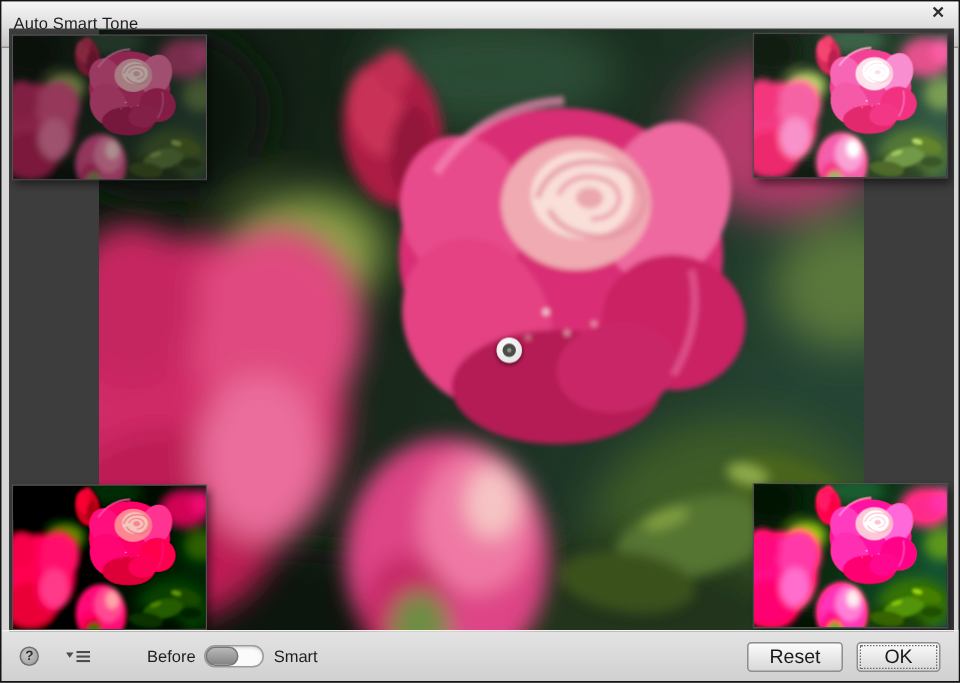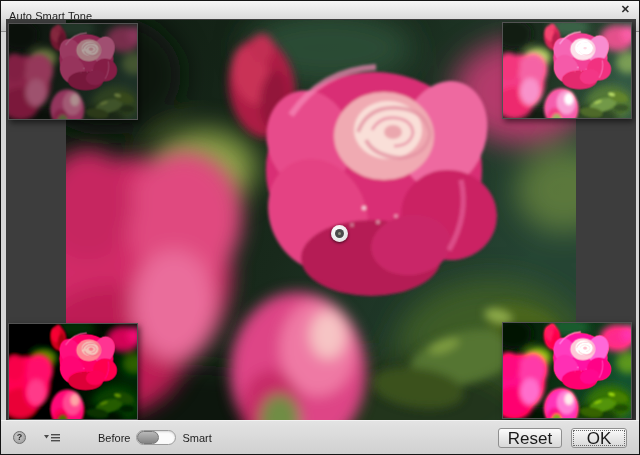--- a/index.html
+++ b/index.html
@@ -82,21 +82,21 @@
   .knob{
     position:absolute;left:0;top:0;width:22px;height:13px;border-radius:7px;
     background:linear-gradient(#b9b9b9,#848484);
     border:1px solid #777;margin:0;
   }
   .spacer{flex:1;}
   .btn{
     height:20px;margin-left:9px;padding:0 6px;min-width:56px;
     background:linear-gradient(#fcfcfc,#e9e9e9 50%,#d8d8d8);
     border:1px solid #8f8f8f;border-radius:3px;
-    font-family:"Liberation Sans",sans-serif;font-size:17px;color:#1a1a1a;
+    font-family:"Liberation Sans",sans-serif;font-size:13px;color:#1a1a1a;
   }
   .btn.reset{min-width:64px;}
   .btn.okfocus{outline:1px dotted #6a6a6a;outline-offset:-3px;}
   .hiddefs{position:absolute;width:0;height:0;overflow:hidden;}
 </style>
 </head>
 <body>
 
 <svg class="hiddefs" aria-hidden="true">
   <defs>

